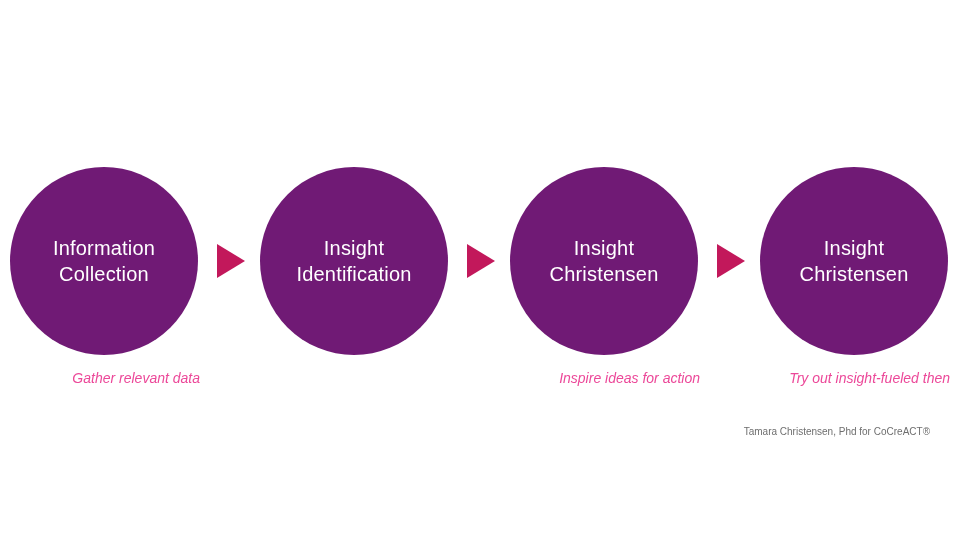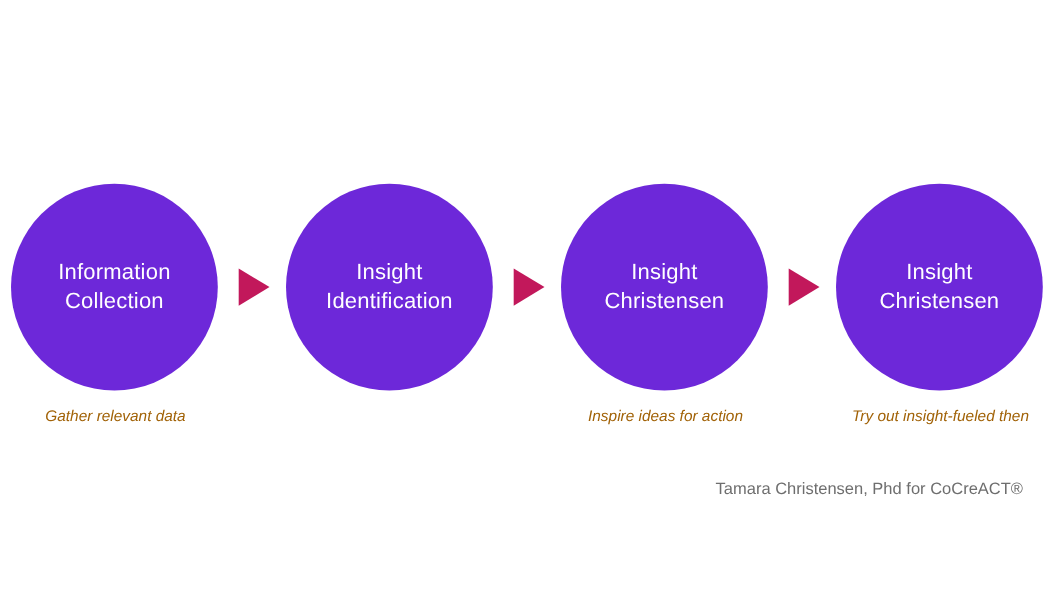--- a/index.html
+++ b/index.html
@@ -18,53 +18,54 @@
   .stage {
     position: absolute;
     top: 167px;
     width: 190px;
     text-align: center;
   }
   .circle {
     width: 188px;
     height: 188px;
     border-radius: 50%;
-    background: #6d28d9;
+    background: #701a75;
     display: flex;
     align-items: center;
     justify-content: center;
   }
   .circle-label {
     color: #ffffff;
     font-size: 20px;
     line-height: 26px;
     font-weight: 400;
     letter-spacing: 0.2px;
   }
   .subtitle {
     margin-top: 15px;
-    color: #a16207;
+    color: #ec4899;
     font-size: 14px;
     font-style: italic;
+    text-align: right;
   }
   .arrow {
     position: absolute;
     top: 244px;
     width: 0;
     height: 0;
     border-top: 17px solid transparent;
     border-bottom: 17px solid transparent;
     border-left: 28px solid #c2185b;
   }
   .credit {
     position: absolute;
-    top: 436px;
+    top: 426px;
     right: 30px;
     color: #6e6e6e;
-    font-size: 15px;
+    font-size: 10px;
   }
 </style>
 </head>
 <body>
 
 <div class="canvas">
 
   <div class="stage" style="left:10px">
     <div class="circle">
       <div class="circle-label">

